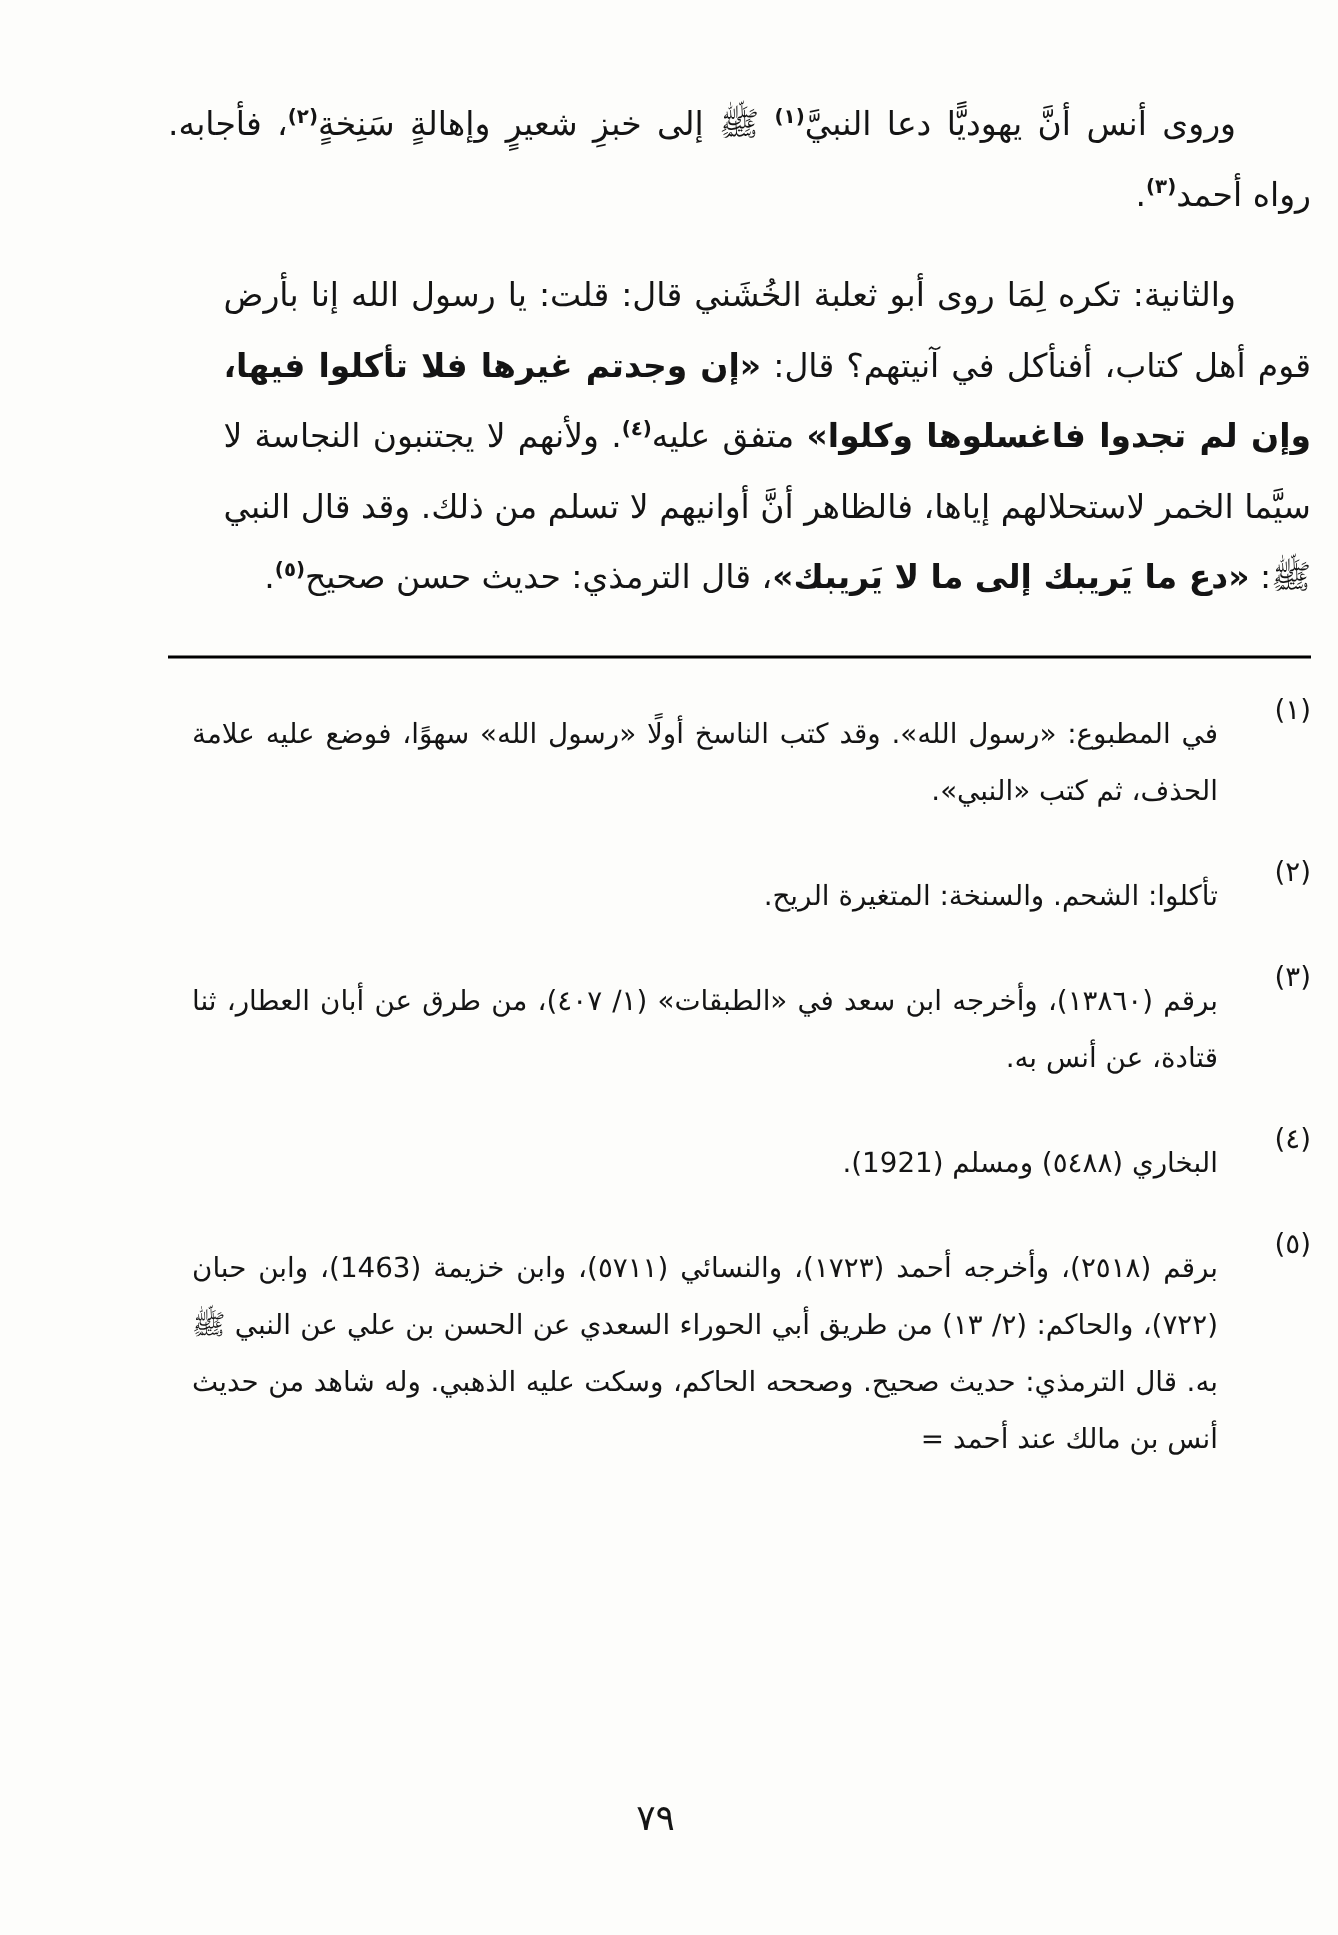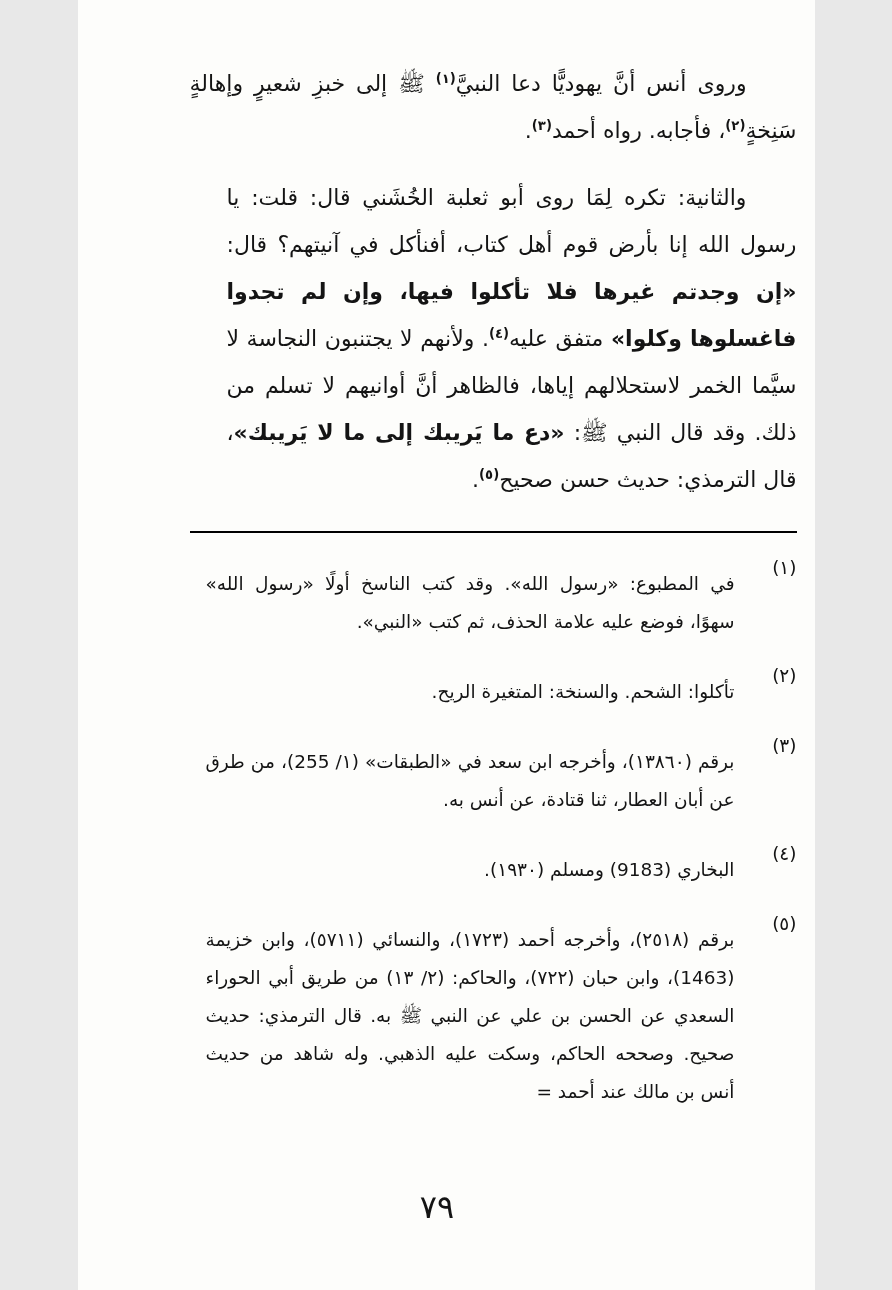--- a/index.html
+++ b/index.html
@@ -2,21 +2,21 @@
 <html lang="ar" dir="rtl"><head>
 <meta charset="utf-8">
 <style>
   html, body {
     margin: 0;
     padding: 0;
     background: #e8e8e8;
   }
   .page {
     position: relative;
-    width: 737px;
+    width: 892px;
     height: 1290px;
     margin: 0 auto;
     background: #fdfdfb;
     color: #141414;
     direction: rtl;
     font-family: "DejaVu Sans", sans-serif;
     box-sizing: border-box;
     padding: 60px 18px 0 112px;
     overflow: hidden;
   }
@@ -63,21 +63,21 @@
     margin: 16px;
     text-align: justify;
   }
   
   .page-number {
     position: absolute;
     bottom: 64px;
     left: 112px;
     right: 130px;
     text-align: center;
-    font-size: 32px;
+    font-size: 24px;
     letter-spacing: 2px;
   }
 </style>
 </head>
 <body>
 
 <div class="page">
 
   <div class="body-text">
     <p class="body-para"><span class="run">وروى أنس أنَّ يهوديًّا دعا النبيَّ</span><sup class="fn-ref">(١)</sup><span class="run"> ﷺ إلى خبزِ شعيرٍ وإهالةٍ سَنِخةٍ</span><sup class="fn-ref">(٢)</sup><span class="run">، فأجابه. رواه أحمد</span><sup class="fn-ref">(٣)</sup><span class="run">.</span></p>
@@ -98,28 +98,28 @@
     <div class="footnote">
       <span class="fn-num">(٢)</span>
       <div class="fn-text">
         <p>تأكلوا: الشحم. والسنخة: المتغيرة الريح.</p>
       </div>
     </div>
 
     <div class="footnote">
       <span class="fn-num">(٣)</span>
       <div class="fn-text">
-        <p>برقم (١٣٨٦٠)، وأخرجه ابن سعد في «الطبقات» (١/ 255)، من طرق عن أبان العطار، ثنا قتادة، عن أنس به.</p>
+        <p>برقم (١٣٨٦٠)، وأخرجه ابن سعد في «الطبقات» (١/ ٤٠٧)، من طرق عن أبان العطار، ثنا قتادة، عن أنس به.</p>
       </div>
     </div>
 
     <div class="footnote">
       <span class="fn-num">(٤)</span>
       <div class="fn-text">
-        <p>البخاري (9183) ومسلم (١٩٣٠).</p>
+        <p>البخاري (٥٤٨٨) ومسلم (1921).</p>
       </div>
     </div>
 
     <div class="footnote">
       <span class="fn-num">(٥)</span>
       <div class="fn-text">
         <p>برقم (٢٥١٨)، وأخرجه أحمد (١٧٢٣)، والنسائي (٥٧١١)، وابن خزيمة (1463)، وابن حبان (٧٢٢)، والحاكم: (٢/ ١٣) من طريق أبي الحوراء السعدي عن الحسن بن علي عن النبي ﷺ به. قال الترمذي: حديث صحيح. وصححه الحاكم، وسكت عليه الذهبي. وله شاهد من حديث أنس بن مالك عند أحمد =</p>
       </div>
     </div>
 

